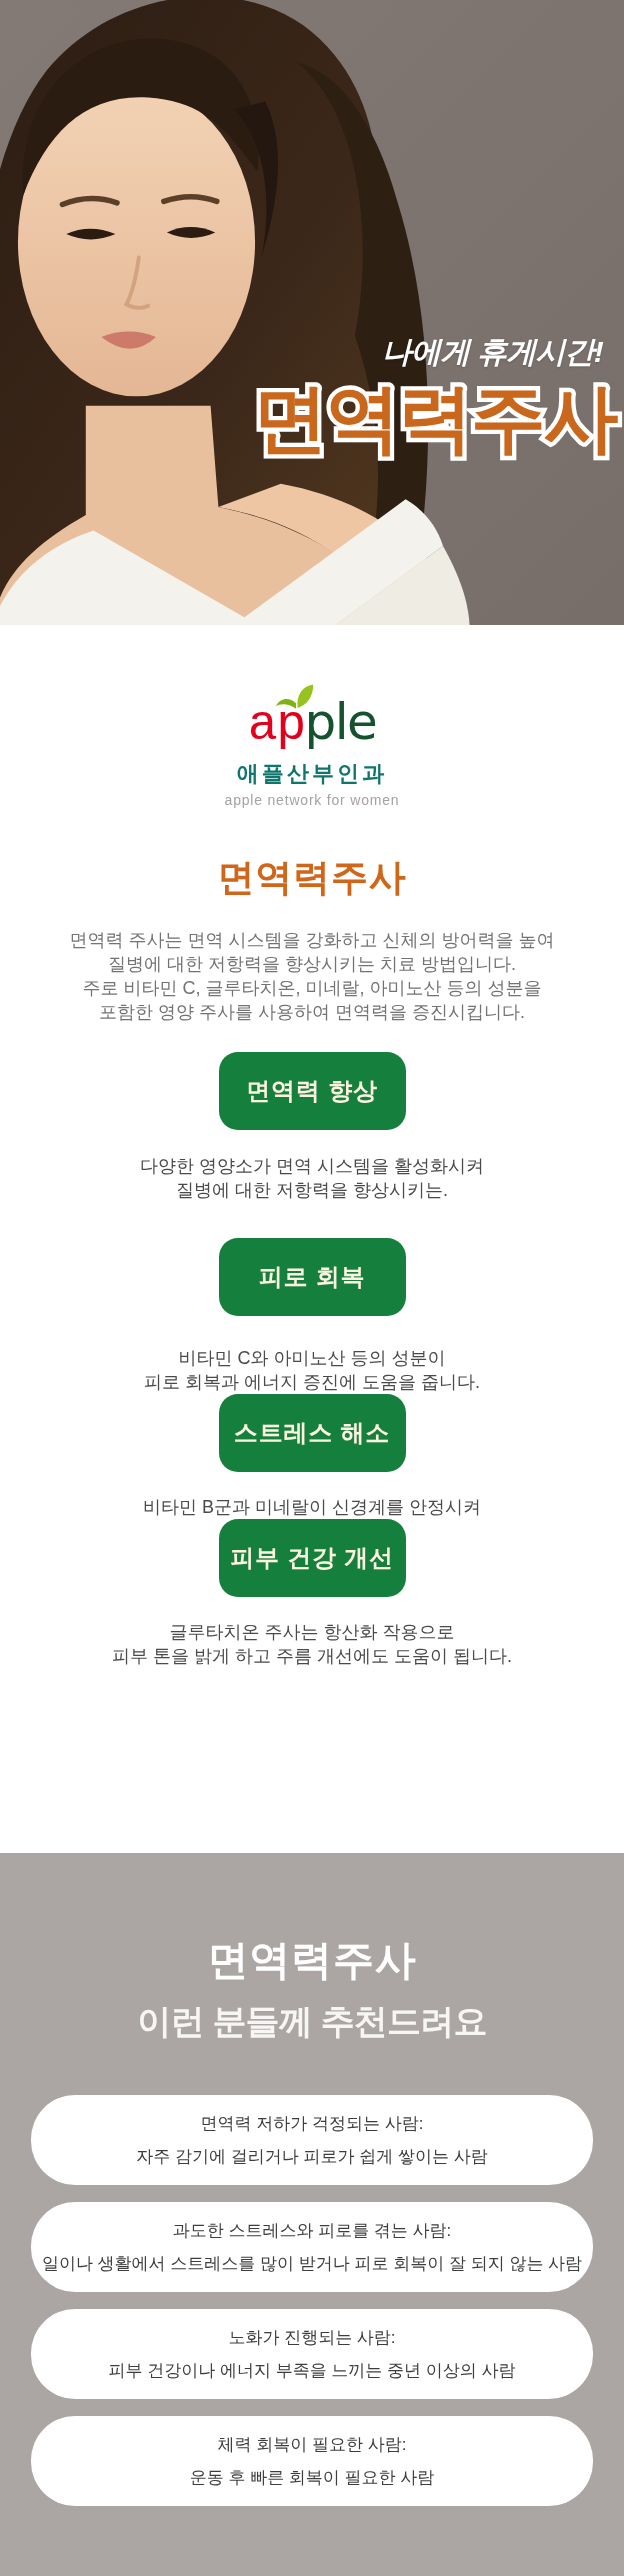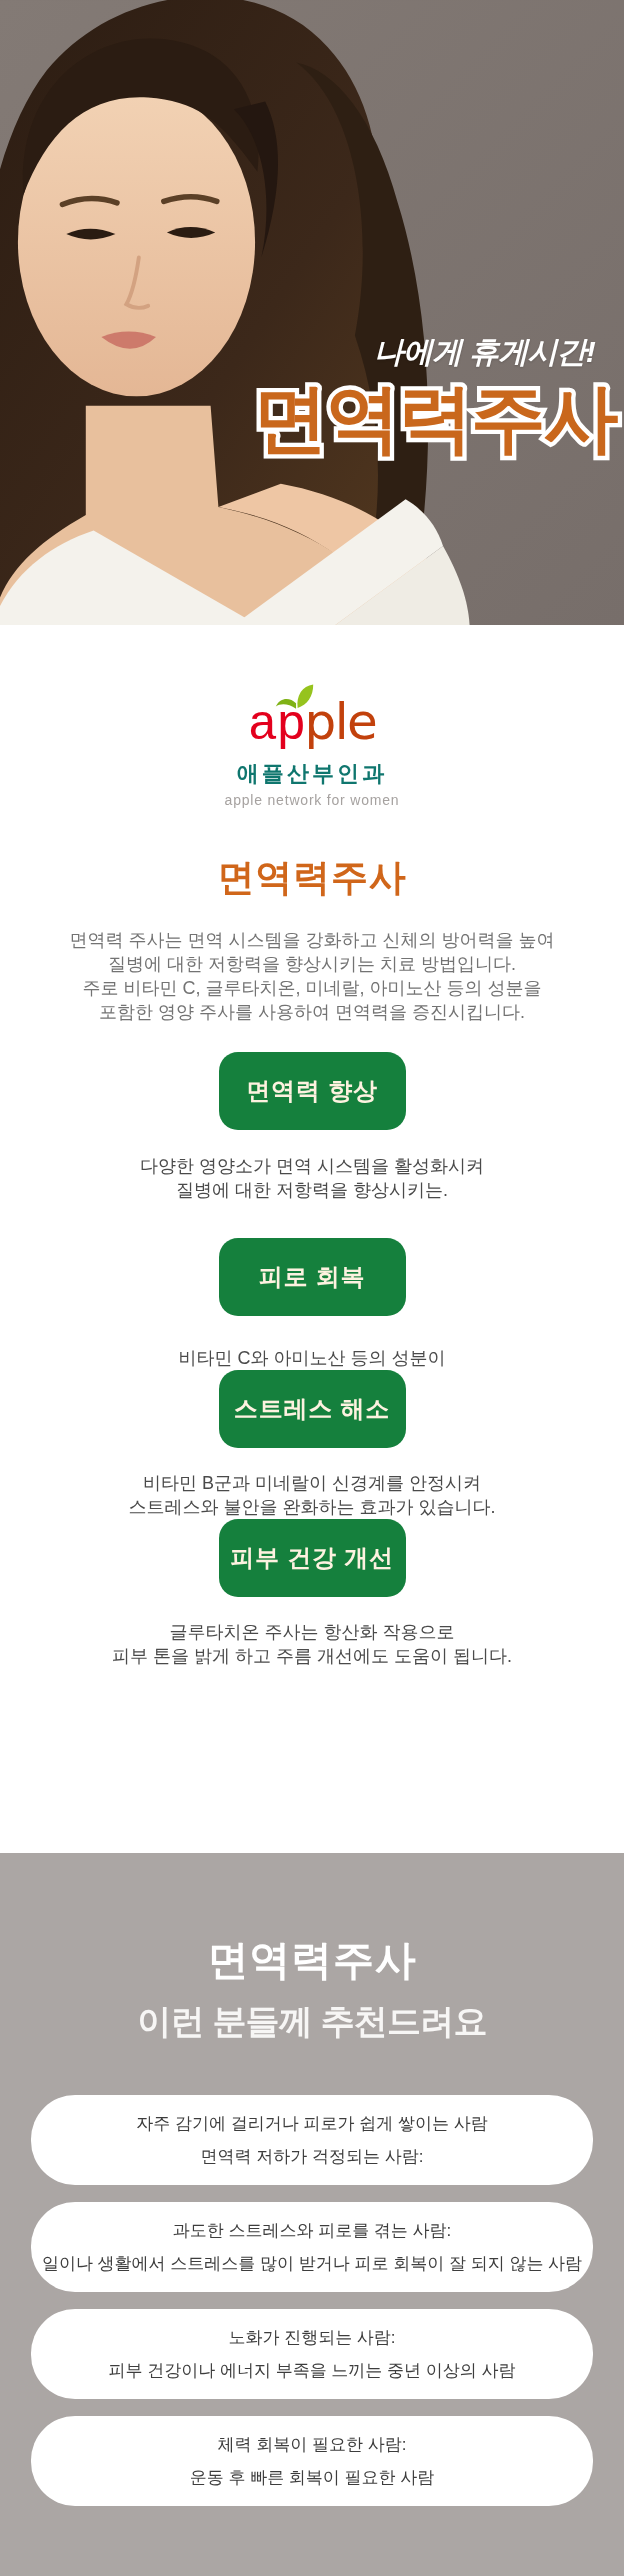--- a/index.html
+++ b/index.html
@@ -7,21 +7,21 @@
   body {
     font-family:"Liberation Sans","DejaVu Sans",sans-serif;
     width:624px; height:2576px; background:#fff; overflow:hidden;
   }
   .page { width:624px; height:2576px; display:flex; flex-direction:column; }
 
   
   .hero { position:relative; width:624px; height:625px; background:#7c736e; overflow:hidden; flex:none; }
   .hero svg.photo { position:absolute; inset:0; display:block; }
   .hero-tagline {
-    position:absolute; top:332px; right:29px;
+    position:absolute; top:332px; right:21px;
     font-size:30px; font-weight:bold; font-style:italic;
     color:#ffffff; letter-spacing:-0.8px; white-space:nowrap;
     text-shadow:0 0.8px 2.3px rgba(0,0,0,.18);
   }
   .hero-title-wrap { position:absolute; top:373px; right:7.8px; height:101px; }
   .hero-title {
     font-size:75px; font-weight:900; letter-spacing:-2.3px; white-space:nowrap;
     color:#c9671c; line-height:1.2;
   }
   .hero-title.stroke {
@@ -29,21 +29,21 @@
     -webkit-text-stroke:8.6px #ffffff; z-index:0;
   }
   .hero-title.fill { position:relative; z-index:1; }
 
   
   .white-section { width:624px; height:1228px; background:#ffffff; text-align:center; padding-top:70px; flex:none; }
 
   .brand { position:relative; display:inline-block; }
   .brand-logo { position:relative; display:inline-block; font-family:"DejaVu Sans",sans-serif; font-size:50px; font-weight:400; letter-spacing:-1.6px; line-height:1.1; }
   .logo-red { color:#e3001d;font-family:Liberation Mono, monospace; }
-  .logo-gray { color:#c2410c; }
+  .logo-gray { color:#14532d; }
   .leaf-icon { position:absolute; top:-12.5px; left:26.5px; }
   .brand-name { margin-top:6.2px; font-size:22px; font-weight:bold; color:#0f766e; letter-spacing:3.1px; }
   .brand-tagline { margin-top:3.1px; font-size:14px; color:#a6a2a0; letter-spacing:0.8px; }
 
   .intro-heading { margin-top:45px; font-size:37px; font-weight:900; color:#d0661a; letter-spacing:0.8px; }
   .intro-paragraph { margin-top:25px; font-size:18px; line-height:24px; color:#737373; }
 
   .benefit { margin-top:0; }
   .benefit-button {
     display:flex; align-items:center; justify-content:center;
@@ -156,49 +156,49 @@
       <div class="benefit-desc">
         <div>다양한 영양소가 면역 시스템을 활성화시켜</div>
         <div>질병에 대한 저항력을 향상시키는.</div>
       </div>
     </div>
 
     <div class="benefit">
       <button class="benefit-button">피로 회복</button>
       <div class="benefit-desc">
         <div>비타민 C와 아미노산 등의 성분이</div>
+        <div>피로 회복과 에너지 증진에 도움을 줍니다.</div>
       </div>
     </div>
 
     <div class="benefit">
       <button class="benefit-button">스트레스 해소</button>
       <div class="benefit-desc">
         <div>비타민 B군과 미네랄이 신경계를 안정시켜</div>
-        <div>스트레스와 불안을 완화하는 효과가 있습니다.</div>
       </div>
     </div>
 
     <div class="benefit">
       <button class="benefit-button">피부 건강 개선</button>
       <div class="benefit-desc">
         <div>글루타치온 주사는 항산화 작용으로</div>
         <div>피부 톤을 밝게 하고 주름 개선에도 도움이 됩니다.</div>
       </div>
     </div>
 
   </div>
 
   <div class="gray-section">
     <div class="recommend-title">면역력주사</div>
     <div class="recommend-subtitle">이런 분들께 추천드려요</div>
 
     <div class="cards">
       <div class="recommend-card">
+        <div class="card-line">면역력 저하가 걱정되는 사람:</div>
         <div class="card-line">자주 감기에 걸리거나 피로가 쉽게 쌓이는 사람</div>
-        <div class="card-line">면역력 저하가 걱정되는 사람:</div>
       </div>
       <div class="recommend-card">
         <div class="card-line">과도한 스트레스와 피로를 겪는 사람:</div>
         <div class="card-line">일이나 생활에서 스트레스를 많이 받거나 피로 회복이 잘 되지 않는 사람</div>
       </div>
       <div class="recommend-card">
         <div class="card-line">노화가 진행되는 사람:</div>
         <div class="card-line">피부 건강이나 에너지 부족을 느끼는 중년 이상의 사람</div>
       </div>
       <div class="recommend-card">

